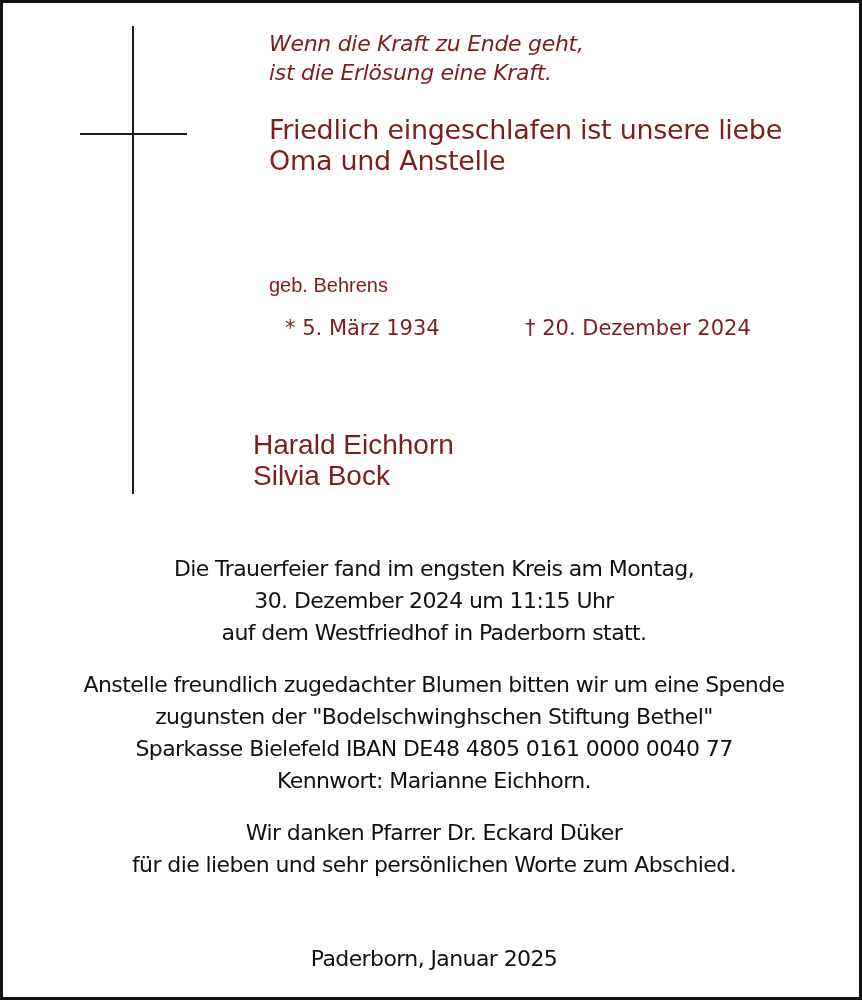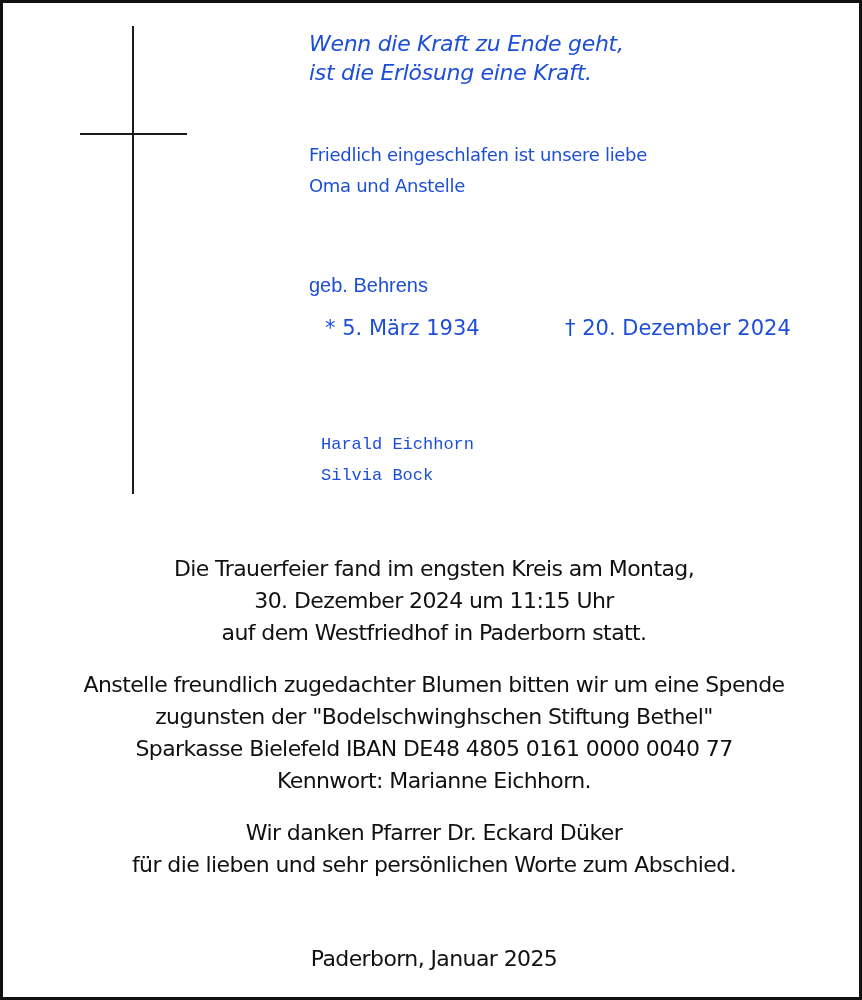--- a/index.html
+++ b/index.html
@@ -3,29 +3,29 @@
   <meta charset="utf-8">
   <style>
     html, body { margin: 0; padding: 0; background: #ffffff; }
     body { width: 862px; height: 1000px; position: relative; overflow: hidden; }
     .frame {
       position: absolute; left: 0; top: 0; width: 862px; height: 1000px;
       box-sizing: border-box; border: 3px solid #111111; background: #ffffff;
     }
     .cross-v { position: absolute; left: 129px; top: 23px; width: 2px; height: 468px; background: #1a1a1a; }
     .cross-h { position: absolute; left: 77px; top: 130px; width: 107px; height: 2px; background: #1a1a1a; }
-    .txt { position: absolute; font-family: "DejaVu Sans", sans-serif; color: #1d4ed8; white-space: nowrap; margin-left: 40px; }
+    .txt { position: absolute; font-family: "DejaVu Sans", sans-serif; color: #7f1d1d; white-space: nowrap; }
     .motto { left: 266px; top: 26px; font-size: 22px; line-height: 29px; font-style: italic; font-family: "DejaVu Sans", sans-serif; letter-spacing: -0.3px; }
-    .intro { left: 266px; top: 136px; font-size: 18px; line-height: 31px; font-family: "DejaVu Sans", sans-serif; letter-spacing: -0.3px; }
+    .intro { left: 266px; top: 111px; font-size: 27px; line-height: 31px; font-family: "DejaVu Sans", sans-serif; letter-spacing: -0.3px; }
     .name { left: 264px; top: 196px; font-size: 50px; line-height: 70px; font-family: "DejaVu Sans", sans-serif; font-weight: normal; letter-spacing: 0px; }
     .born-name { left: 266px; top: 268px; font-size: 20px; line-height: 28px; font-family: Liberation Sans, sans-serif; }
     .dates { left: 282px; top: 310px; font-size: 21px; line-height: 30px; font-family: "DejaVu Sans", sans-serif; }
     .dates .death { position: absolute; left: 240px; top: 0; }
     .mourners-label { left: 266px; top: 390px; font-size: 21px; line-height: 30px; font-family: "DejaVu Sans", sans-serif; }
-    .mourners { left: 278px; top: 426px; font-size: 17px; line-height: 31px; font-family: Liberation Mono, monospace; }
+    .mourners { left: 250px; top: 426px; font-size: 28px; line-height: 31px; font-family: Liberation Sans, sans-serif; }
     .center-block { position: absolute; left: 0; width: 862px; text-align: center; font-family: "DejaVu Sans", sans-serif; color: #111111; font-size: 22px; letter-spacing: -0.6px; }
     .center-block div { white-space: nowrap; }
     .ceremony { top: 550px; line-height: 32px; }
     .donation { top: 666px; line-height: 32px; }
     .thanks { top: 814px; line-height: 32px; }
     .place-date { top: 940px; line-height: 32px; }
     .line { display: block; }
   </style>
 </head>
 <body>

